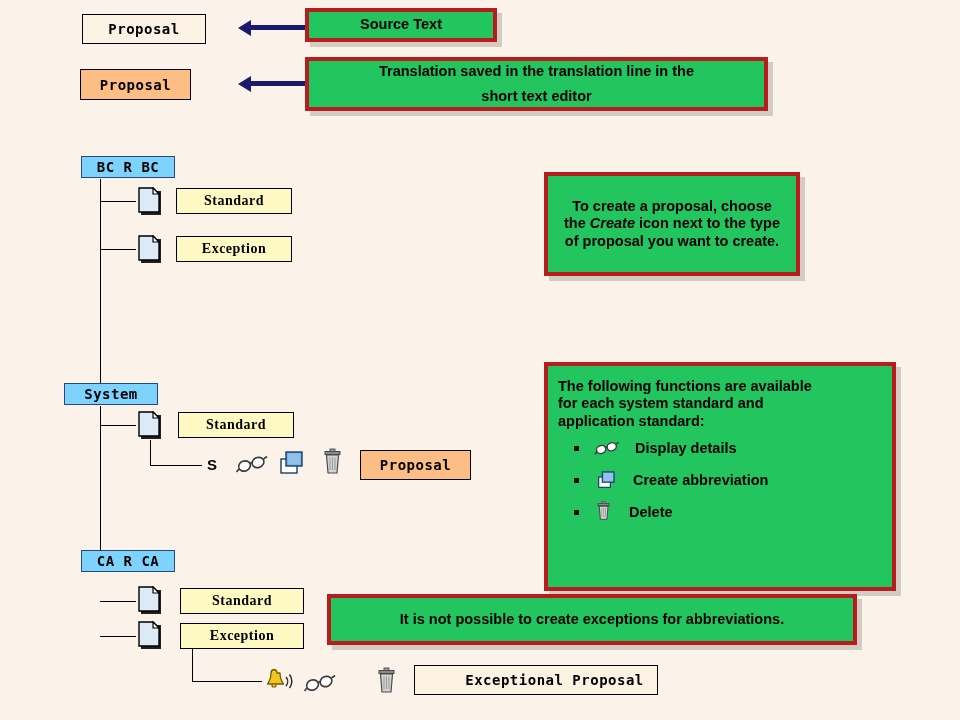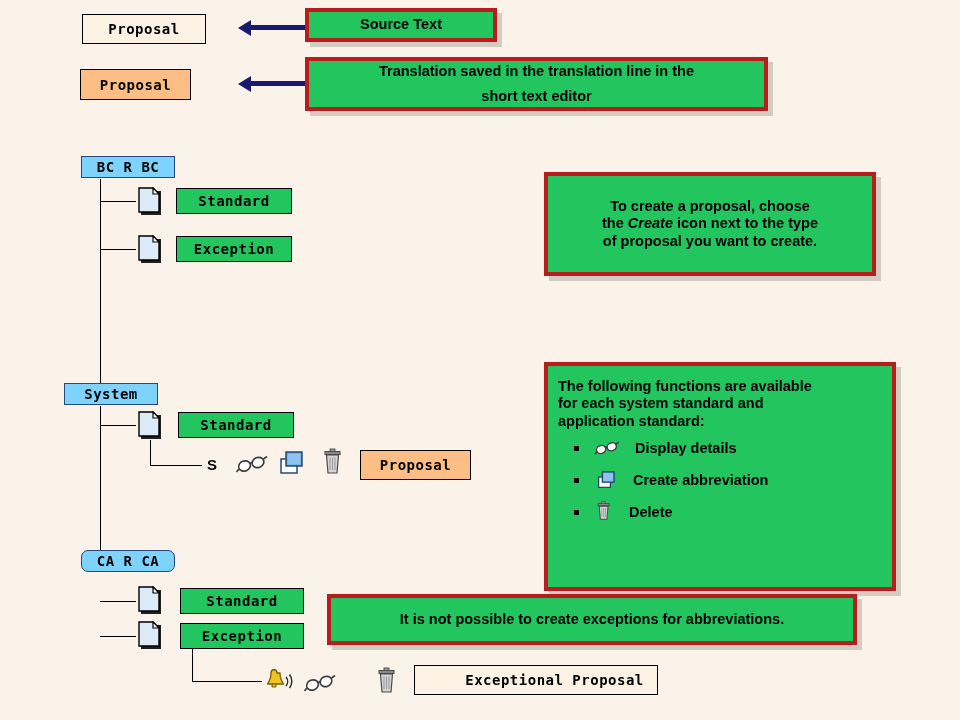--- a/index.html
+++ b/index.html
@@ -24,21 +24,21 @@
     border: 1px solid #000;
     display: flex;
     align-items: center;
     justify-content: center;
     letter-spacing: 0.5px;
     box-sizing: border-box;
     line-height: 1;
   }
   .mono-box.cream  { background: #FCF2E3; }
   .mono-box.orange { background: #FCBE84; }
-  .mono-box.white  { background: #22c55e; }
+  .mono-box.white  { background: #fef9c3; font-family: Liberation Serif, serif; }
 
   
   .tree-node {
     position: absolute;
     font-family: "DejaVu Sans Mono", "Liberation Mono", monospace;
     font-weight: bold;
     font-size: 14px;
     color: #000;
     background: #7dd3fc;
     border: 1px solid #26497F;
@@ -180,21 +180,21 @@
 
   <svg class="icon" style="left:320px; top:448px;" width="26" height="30" viewBox="0 0 26 30">
     <rect x="5" y="3.5" width="15" height="3" fill="#8A8A8A" stroke="#4A4A4A" stroke-width="1"></rect>
     <rect x="10" y="1" width="5" height="2.5" fill="#9A9A9A" stroke="#4A4A4A" stroke-width="0.9"></rect>
     <path d="M6.5 7 L18.5 7 L17 25 L8 25 Z" fill="#D5D5D5" stroke="#4A4A4A" stroke-width="1.2"></path>
     <path d="M10 9.5 L10 22 M12.5 9.5 L12.5 22 M15 9.5 L15 22" stroke="#9C9C9C" stroke-width="1.1"></path>
   </svg>
 
   <div class="mono-box orange" style="left:360px; top:450px; width:111px; height:30px;">Proposal</div>
 
-  <div class="tree-node" style="left:81px; top:550px; width:94px; height:22px;border-radius:7px;">CA R CA</div>
+  <div class="tree-node" style="left:81px; top:550px; width:94px; height:22px;">CA R CA</div>
 
   <div class="hline" style="left:100px; top:601px; width:36px;"></div>
   <svg class="icon" style="left:138px; top:586px;" width="27" height="30" viewBox="0 0 27 30">
     <rect x="3" y="4" width="20" height="24" fill="#202020"></rect>
     <polygon points="1,1 15,1 21,7 21,25 1,25" fill="#DCEAF7" stroke="#000" stroke-width="1.4"></polygon>
     <polygon points="15,1 21,7 15,7" fill="#FFFFFF" stroke="#000" stroke-width="1.2"></polygon>
   </svg>
   <div class="mono-box white" style="left:180px; top:588px; width:124px; height:26px;">Standard</div>
 
   <div class="hline" style="left:100px; top:636px; width:36px;"></div>
@@ -227,21 +227,21 @@
 
   <svg class="icon" style="left:374px; top:667px;" width="26" height="30" viewBox="0 0 26 30">
     <rect x="5" y="3.5" width="15" height="3" fill="#8A8A8A" stroke="#4A4A4A" stroke-width="1"></rect>
     <rect x="10" y="1" width="5" height="2.5" fill="#9A9A9A" stroke="#4A4A4A" stroke-width="0.9"></rect>
     <path d="M6.5 7 L18.5 7 L17 25 L8 25 Z" fill="#D5D5D5" stroke="#4A4A4A" stroke-width="1.2"></path>
     <path d="M10 9.5 L10 22 M12.5 9.5 L12.5 22 M15 9.5 L15 22" stroke="#9C9C9C" stroke-width="1.1"></path>
   </svg>
 
   <div class="mono-box cream" style="left:414px; top:665px; width:244px; height:30px;padding-left:37px;">Exceptional Proposal</div>
 
-  <div class="callout center" style="left:544px; top:172px; width:332px; height:104px;">
+  <div class="callout center" style="left:544px; top:172px; width:256px; height:104px;">
     <p>To create a proposal, choose</p>
     <p><span>the </span><em>Create</em><span> icon next to the type</span></p>
     <p>of proposal you want to create.</p>
   </div>
 
   <div class="callout" style="left:544px; top:362px; width:352px; height:229px; justify-content:flex-start; padding-top:12px;">
     <div class="func-head">
       <div>The following functions are available</div>
       <div>for each system standard and</div>
       <div>application standard:</div>

